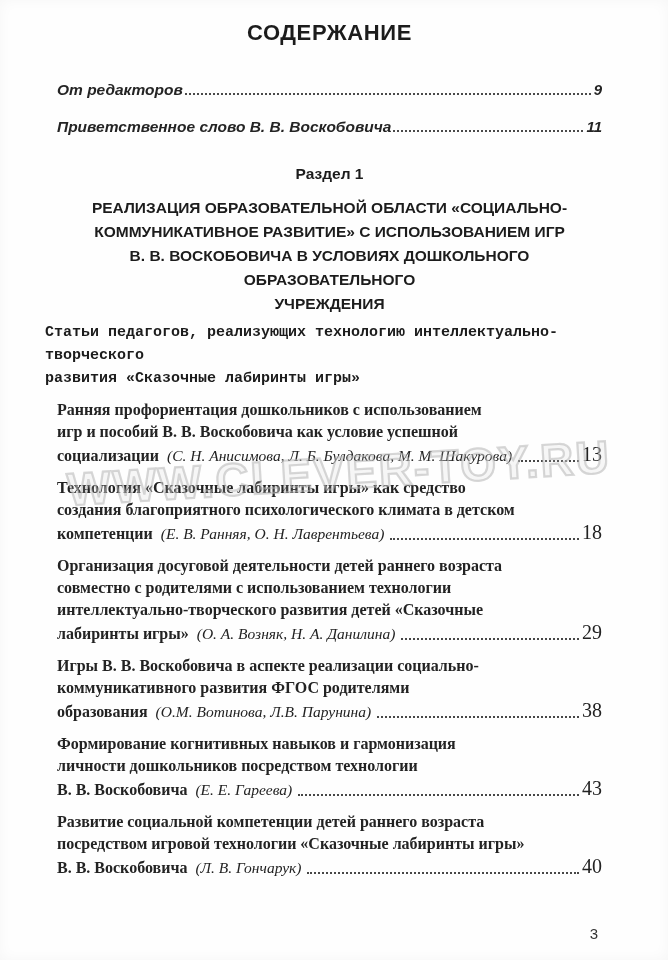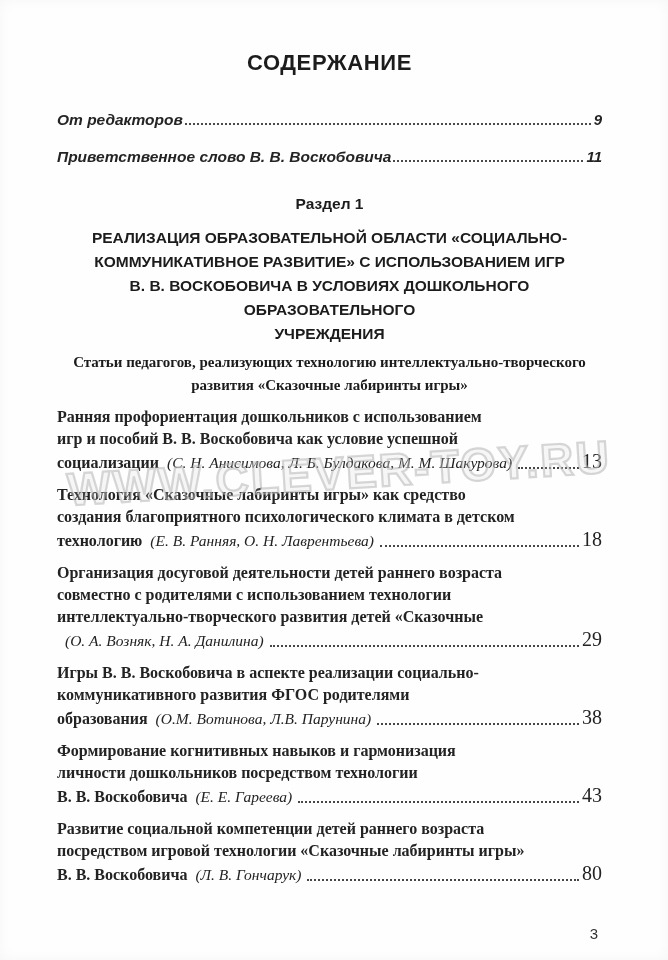--- a/index.html
+++ b/index.html
@@ -7,21 +7,21 @@
     width: 668px; height: 960px;
     background: #ffffff;
     position: relative;
     overflow: hidden;
     font-family: "Liberation Serif", serif;
     color: #2b2b2b;
   }
   .scan-page {
     position: absolute; inset: 0;
     box-sizing: border-box;
-    padding: 50px 66px 0 57px;
+    padding: 20px 66px 0 57px;
     background: #fefefe;
     box-shadow: inset 0 0 14px rgba(0,0,0,0.035);
   }
   
   .toc-title {
     font-family: "Liberation Sans", sans-serif;
     font-weight: bold;
     font-size: 22px;
     line-height: 26px;
     letter-spacing: 0.6px;
@@ -55,25 +55,24 @@
     font-family: "Liberation Sans", sans-serif;
     font-weight: bold;
     font-size: 15.5px;
     line-height: 24px;
     text-align: center;
     white-space: pre-line;
     color: #1c1c1c;
     margin: 0 -12px 5px -12px;
   }
   .section-subtitle {
-    font-family: Liberation Serif, serif;
+    font-family: Liberation Mono, monospace;
     font-weight: bold;
     font-size: 15px;
     line-height: 23px;
-    text-align: center;
     white-space: pre-line;
     color: #1c1c1c;
     margin: 0 -12px 9px -12px;
   }
   
   .entry {
     font-family: "Liberation Serif", serif;
     font-weight: bold;
     font-size: 16px;
     line-height: 22px;
@@ -162,33 +161,34 @@
       <span class="entry-authors">(С. Н. Анисимова, Л. Б. Булдакова, М. М. Шакурова)</span>
       <span class="leader"></span>
       <span class="entry-page">13</span>
     </div>
   </div>
 
   <div class="entry">
     <div class="entry-lead">Технология «Сказочные лабиринты игры» как средство
 создания благоприятного психологического климата в детском</div>
     <div class="entry-last">
-      <span class="entry-last-text">технологию</span>
+      <span class="entry-last-text">компетенции</span>
       <span class="entry-authors">(Е. В. Ранняя, О. Н. Лаврентьева)</span>
       <span class="leader"></span>
       <span class="entry-page">18</span>
     </div>
   </div>
 
 
   <div class="entry">
     <div class="entry-lead">Организация досуговой деятельности детей раннего возраста
 совместно с родителями с использованием технологии
 интеллектуально-творческого развития детей «Сказочные</div>
     <div class="entry-last">
+      <span class="entry-last-text">лабиринты игры»</span>
       <span class="entry-authors">(О. А. Возняк, Н. А. Данилина)</span>
       <span class="leader"></span>
       <span class="entry-page">29</span>
     </div>
   </div>
 
   <div class="entry">
     <div class="entry-lead">Игры В. В. Воскобовича в аспекте реализации социально-
 коммуникативного развития ФГОС родителями</div>
     <div class="entry-last">
@@ -210,21 +210,21 @@
     </div>
   </div>
 
   <div class="entry">
     <div class="entry-lead">Развитие социальной компетенции детей раннего возраста
 посредством игровой технологии «Сказочные лабиринты игры»</div>
     <div class="entry-last">
       <span class="entry-last-text">В. В. Воскобовича</span>
       <span class="entry-authors">(Л. В. Гончарук)</span>
       <span class="leader"></span>
-      <span class="entry-page">80</span>
+      <span class="entry-page">40</span>
     </div>
   </div>
 
   <div class="watermark">WWW.CLEVER-TOY.RU</div>
 
   <div class="page-number">3</div>
 
 </div>
 
 </body></html>

